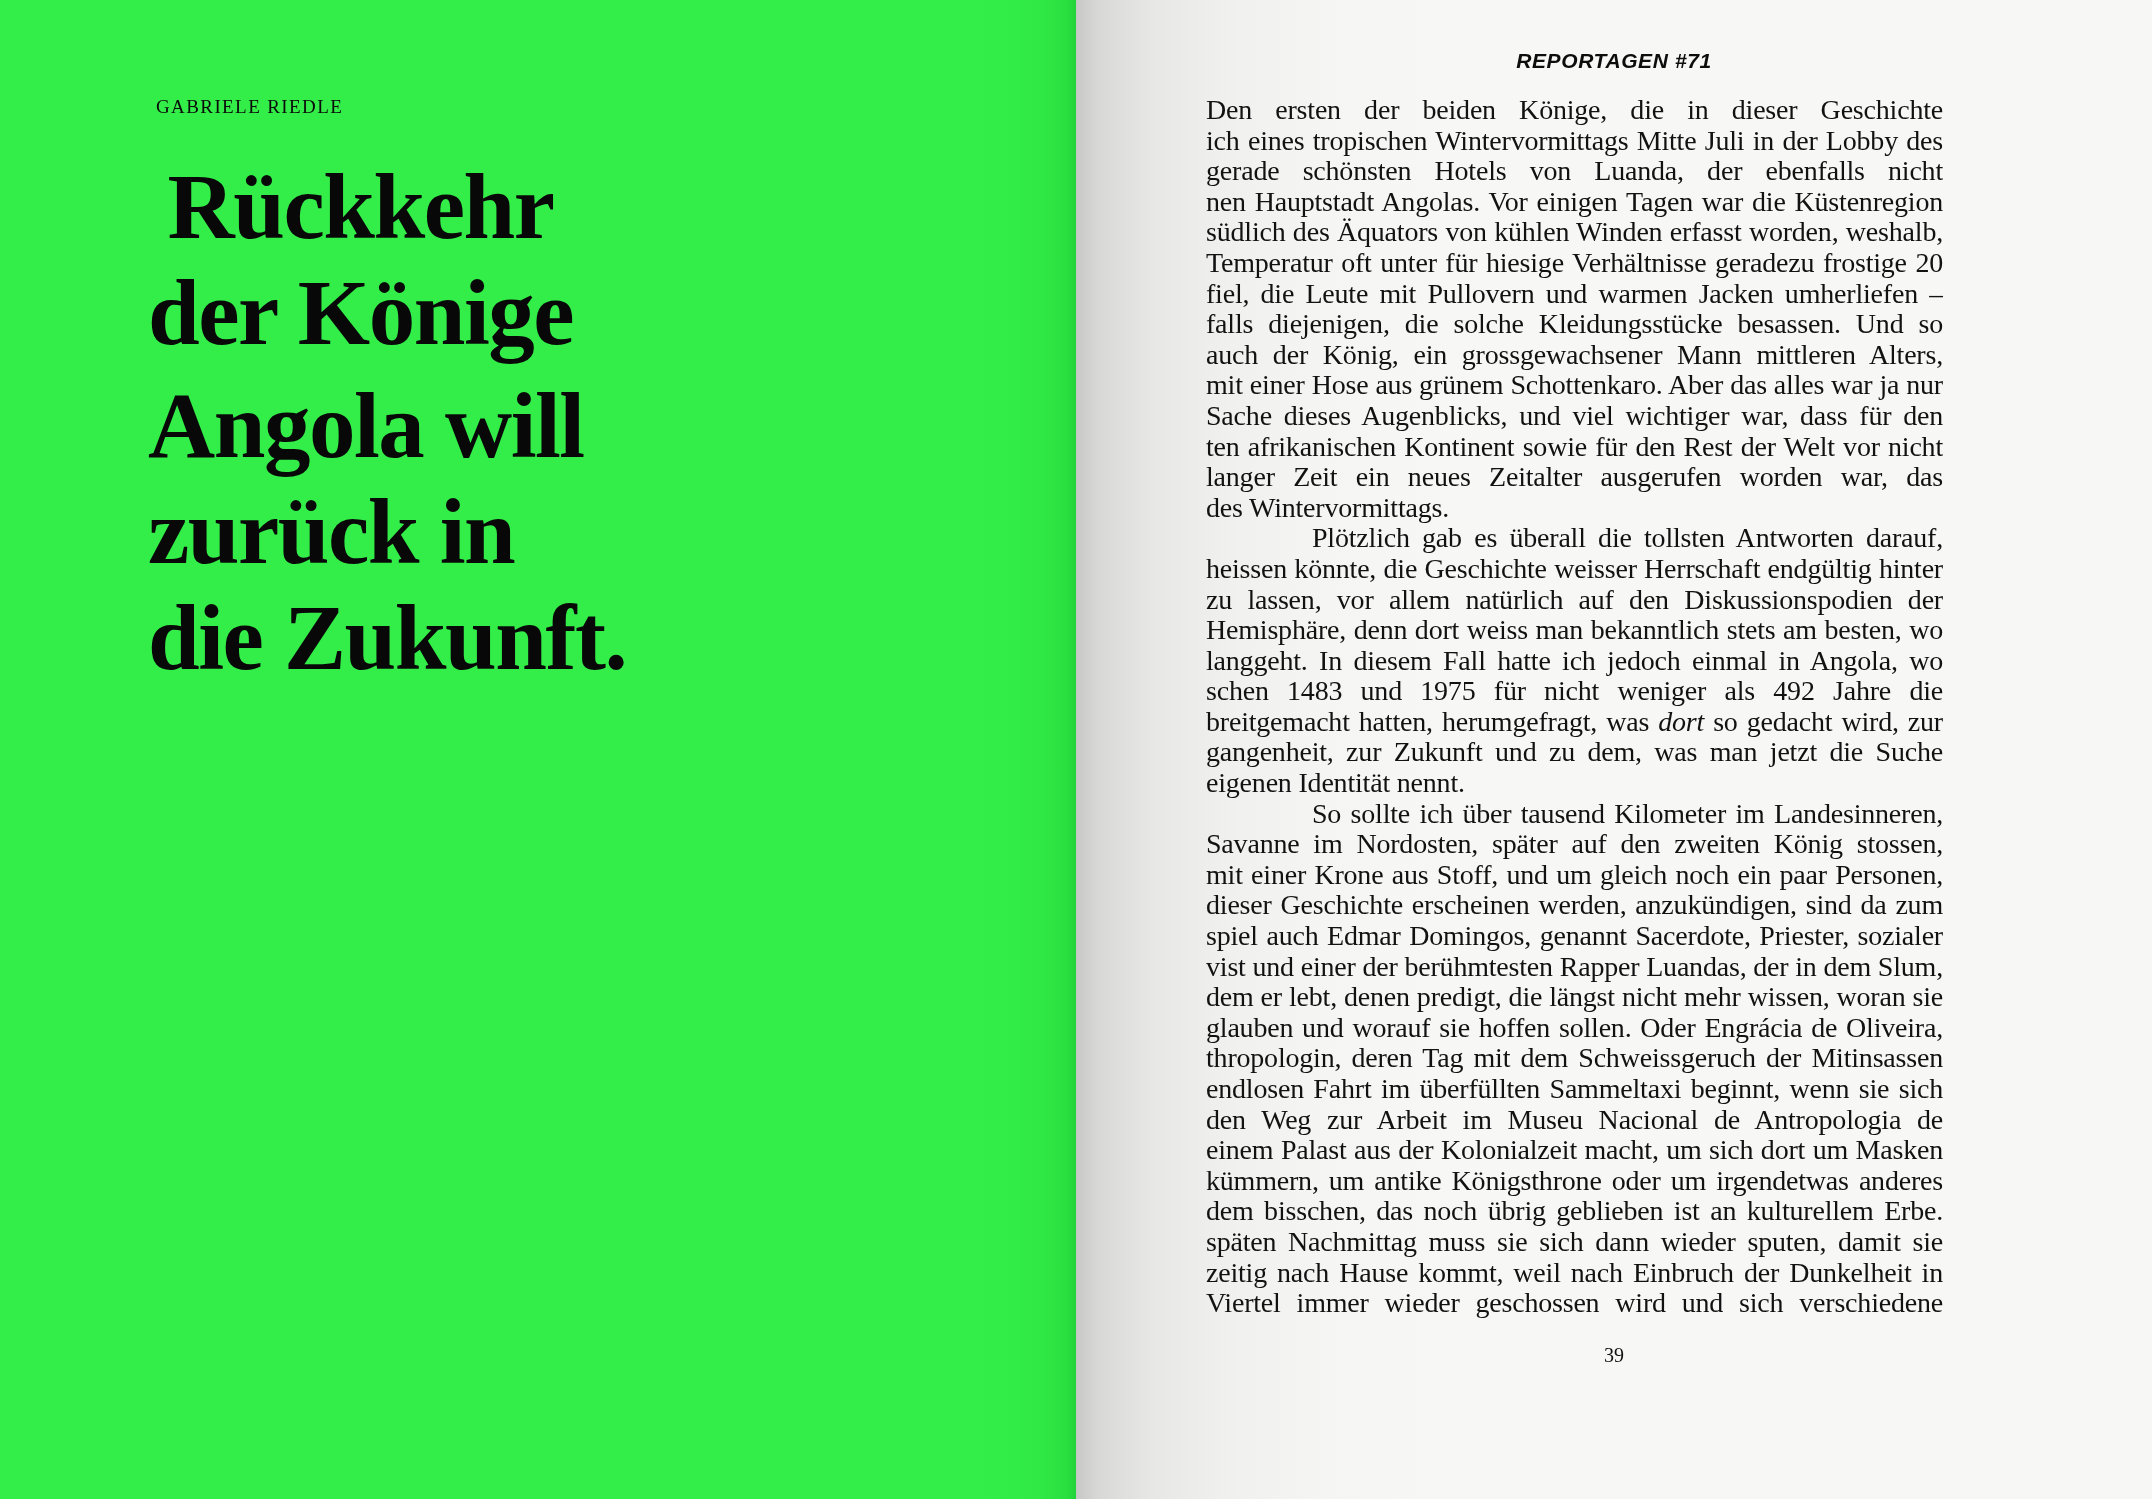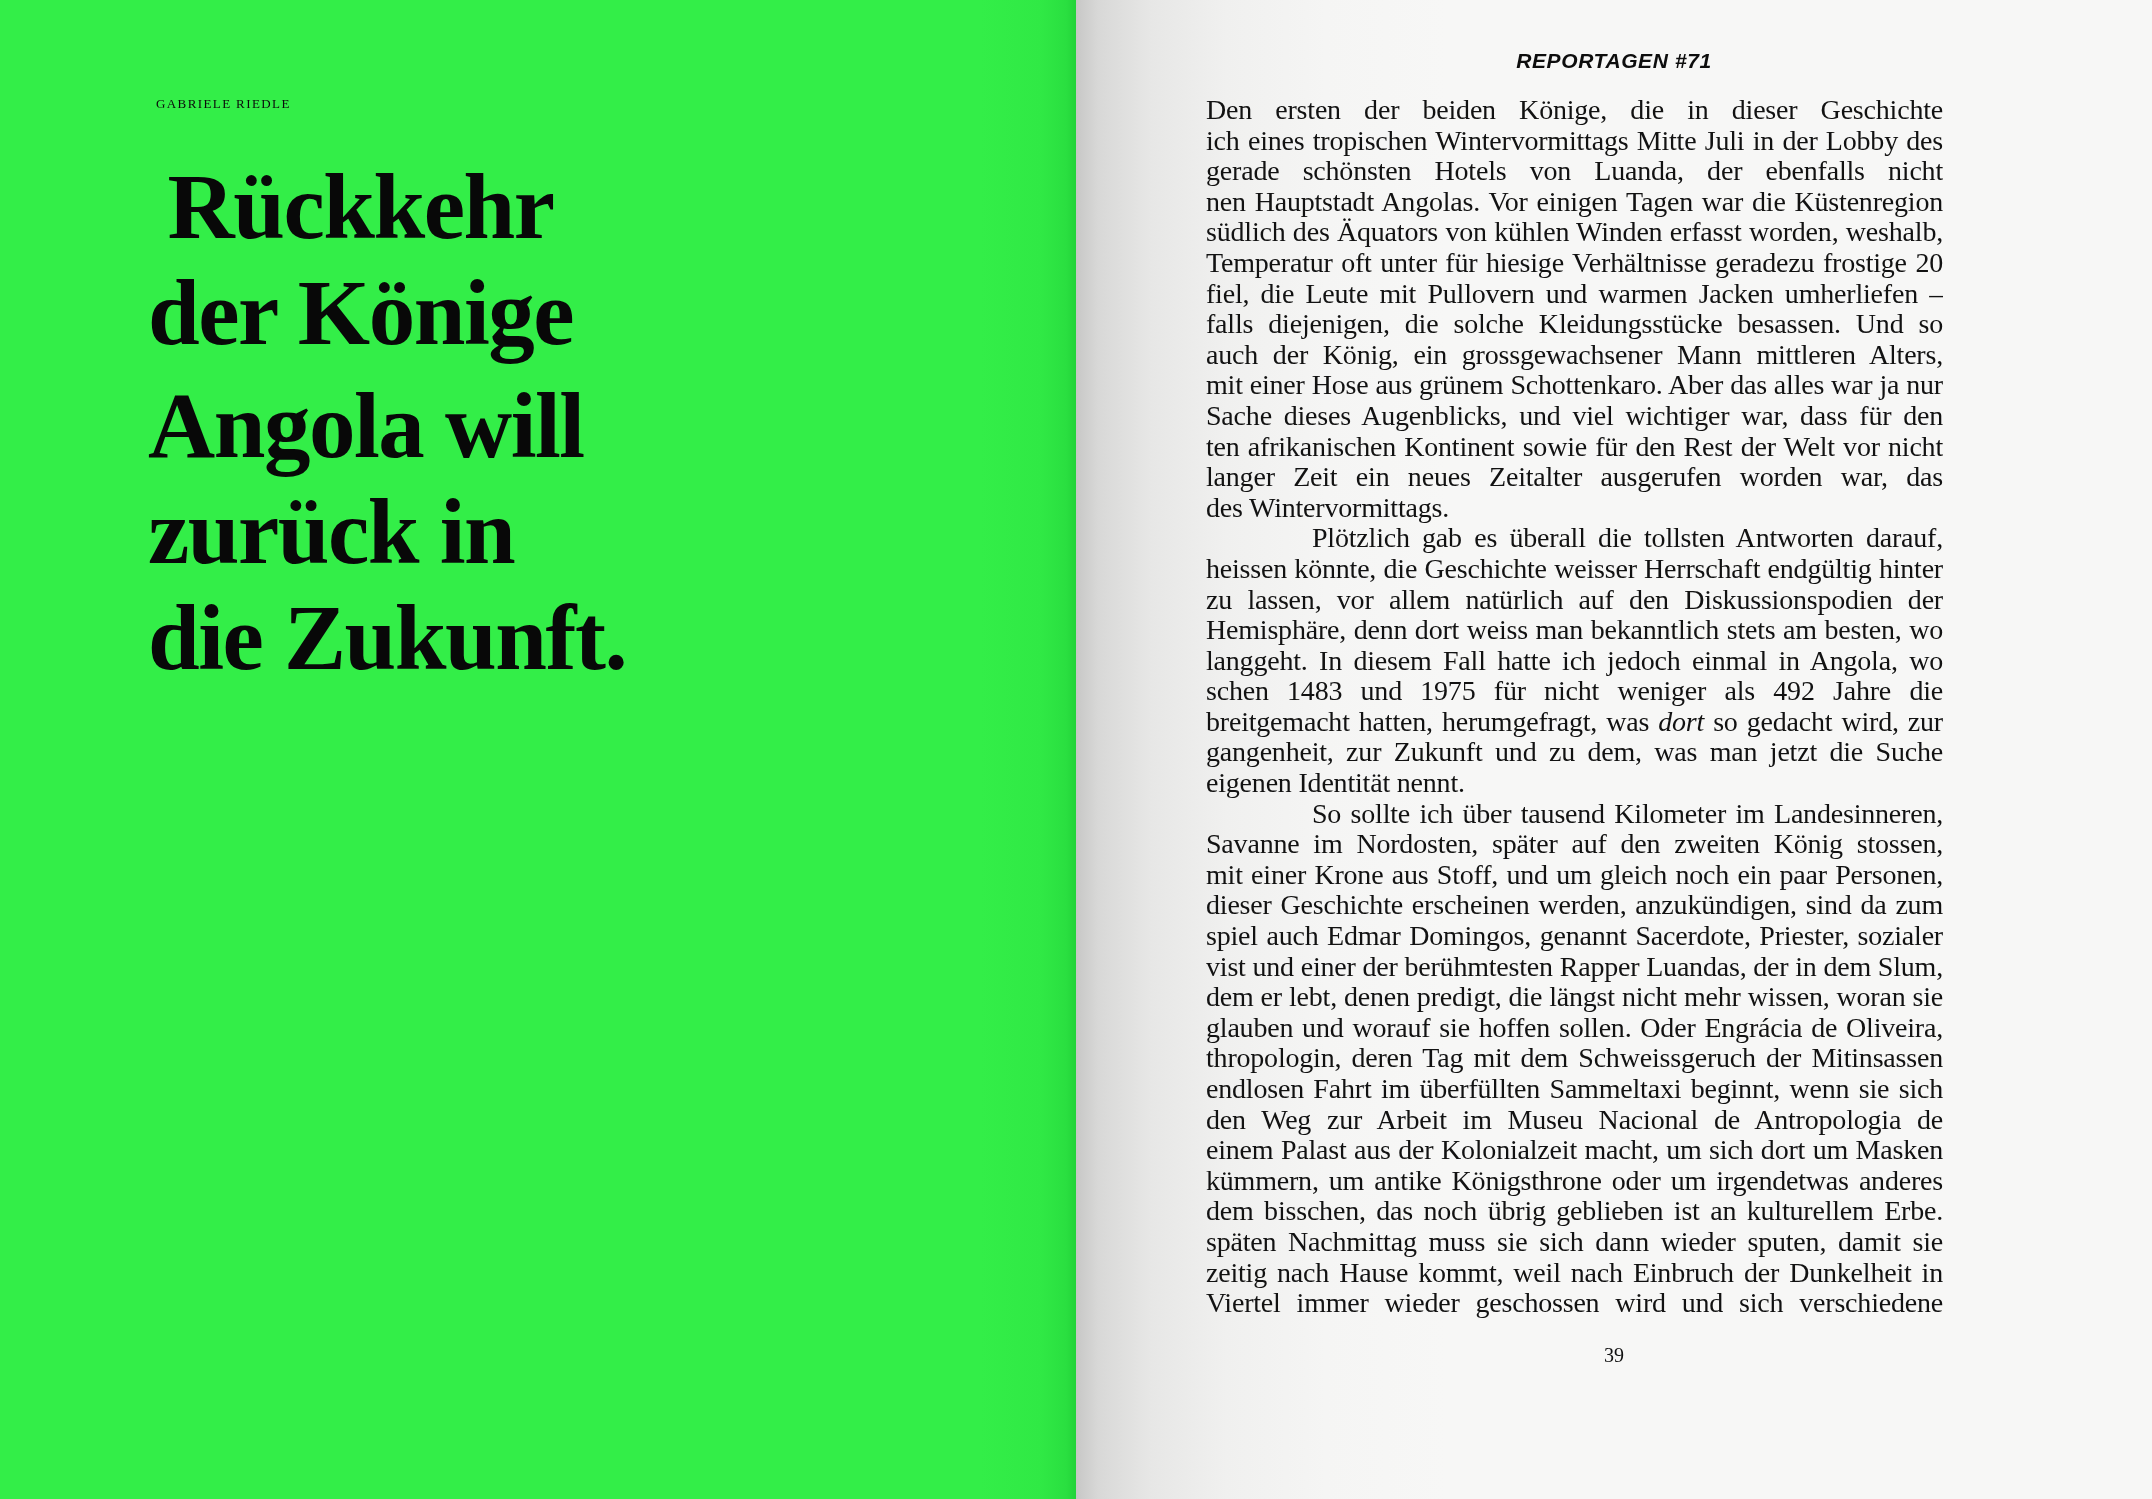--- a/index.html
+++ b/index.html
@@ -8,21 +8,21 @@
     background:#f7f7f6;
     font-family:"Liberation Serif",serif;
   }
   
   .page-left{
     position:absolute;left:0;top:0;width:1076px;height:1499px;
     background:linear-gradient(90deg,#33ee48 0,#33ee48 980px,#30e945 1040px,#2adf40 1066px,#22d339 1076px);
   }
   .author{
     position:absolute;left:156px;top:96px;
-    font-size:13px;letter-spacing:1.4px;color:#0b0b0b;
+    font-size:19px;letter-spacing:1.4px;color:#0b0b0b;
     font-family:"Liberation Serif",serif;
   }
   .title{
     position:absolute;left:148px;
     font-family:"Liberation Serif",serif;
     font-weight:bold;color:#080808;
     font-size:93px;line-height:106px;letter-spacing:-1.5px;
   }
   .title-1{top:154px;text-align:center;}
   .title-2{top:373px;}

